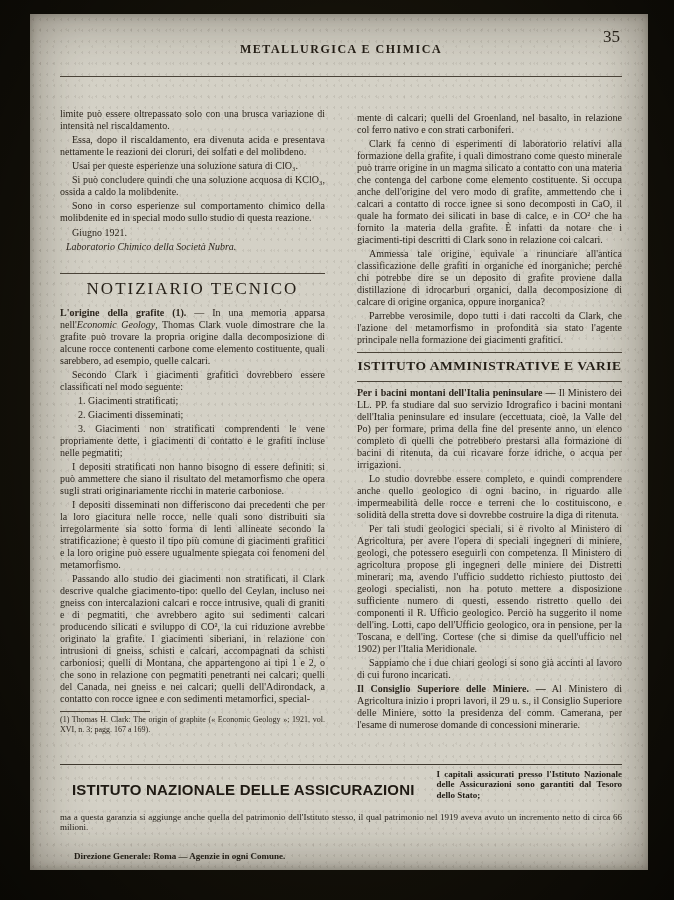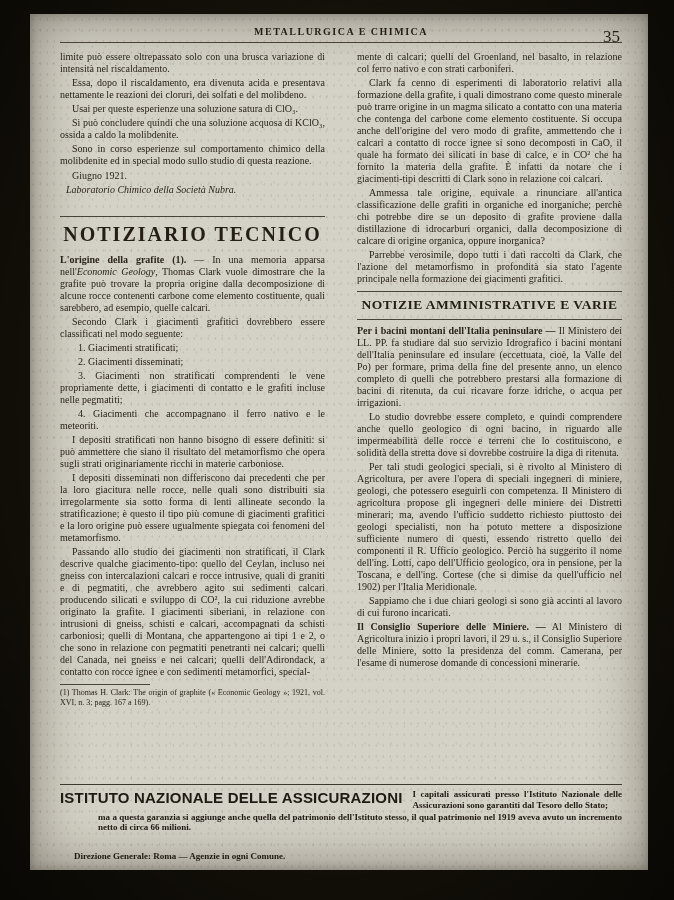--- a/index.html
+++ b/index.html
@@ -41,39 +41,40 @@
     line-height: 1.2;
   }
   header.masthead {
     position: relative;
     text-align: center;
     border-bottom: 1px solid #4a4338;
     padding-bottom: 4px;
     margin-bottom: 8px;
   }
   .journal-title {
-    font-size: 10px;
+    font-size: 12px;
     font-weight: bold;
     letter-spacing: 1.5px;
-    margin: 0;
+    margin: 16px;
     display: inline-block;
     color: #241e16;
   }
   .page-number {
     position: absolute;
     right: 2px;
     top: 1px;
     font-size: 17px;
     color: #241e16;
   }
   .columns {
     flex: 1;
     display: flex;
     gap: 32px;
     overflow: hidden;
+    align-items: center;
   }
   .col {
     flex: 1;
     min-width: 0;
     text-align: justify;
   }
   p {
     margin: 0 0 2px 0;
     text-indent: 12px;
   }
@@ -91,22 +92,22 @@
     font-style: italic;
     text-indent: 6px;
     margin-bottom: 20px;
   }
   .col-rule {
     border: none;
     border-top: 1px solid #4a4338;
     margin: 6px 0 5px 0;
   }
   .section-heading-1 {
-    font-size: 20px;
-    font-weight: bold;
+    font-size: 17px;
+    font-weight: normal;
     letter-spacing: 2px;
     text-align: center;
     margin: 4px 0 8px 0;
     color: #241e16;
   }
   .section-heading-2 {
     font-size: 13.5px;
     font-weight: bold;
     letter-spacing: 0.5px;
     text-align: center;
@@ -135,37 +136,36 @@
   .ad-row1 {
     display: flex;
     gap: 10px;
     align-items: flex-start;
   }
   .ad-title {
     font-family: "Liberation Sans", sans-serif;
     font-size: 15px;
     font-weight: bold;
     white-space: nowrap;
-    margin: 0;
+    margin: 12px;
     letter-spacing: 0.2px;
   }
   .ad-right {
     font-size: 9px;
     font-weight: bold;
     line-height: 1.2;
     text-align: justify;
     flex: 1;
   }
   .ad-line2 {
     font-size: 9px;
-    font-weight: bold;
+    font-weight: normal;
     line-height: 1.2;
     text-align: justify;
     margin-top: 1px;
-    margin-left: 38px;
   }
   .ad-line3 {
     font-size: 9px;
     font-weight: bold;
     margin-top: 18px;
     text-indent: 14px;
   }
 </style>
 </head>
 <body>
@@ -190,37 +190,36 @@
         <p class="affiliation">Laboratorio Chimico della Società Nubra.</p>
 
         <hr class="col-rule">
         <h2 class="section-heading-1">NOTIZIARIO TECNICO</h2>
 
         <p class="noindent"><strong class="lead">L'origine della grafite (1).</strong><span> — In una memoria apparsa nell'</span><em>Economic Geology</em><span>, Thomas Clark vuole dimostrare che la grafite può trovare la propria origine dalla decomposizione di alcune rocce contenenti carbone come elemento costituente, quali sarebbero, ad esempio, quelle calcari.</span></p>
         <p>Secondo Clark i giacimenti grafitici dovrebbero essere classificati nel modo seguente:</p>
         <p class="item">1. Giacimenti stratificati;</p>
         <p class="item">2. Giacimenti disseminati;</p>
         <p class="item">3. Giacimenti non stratificati comprendenti le vene propriamente dette, i giacimenti di contatto e le grafiti incluse nelle pegmatiti;</p>
-        <p class="item">4. Giacimenti che accompagnano il ferro nativo e le meteoriti.</p>
         <p>I depositi stratificati non hanno bisogno di essere definiti: si può ammettere che siano il risultato del metamorfismo che opera sugli strati originariamente ricchi in materie carboniose.</p>
         <p>I depositi disseminati non differiscono dai precedenti che per la loro giacitura nelle rocce, nelle quali sono distribuiti sia irregolarmente sia sotto forma di lenti allineate secondo la stratificazione; è questo il tipo più comune di giacimenti grafitici e la loro origine può essere ugualmente spiegata coi fenomeni del metamorfismo.</p>
         <p>Passando allo studio dei giacimenti non stratificati, il Clark descrive qualche giacimento-tipo: quello del Ceylan, incluso nei gneiss con intercalazioni calcari e rocce intrusive, quali di graniti e di pegmatiti, che avrebbero agito sui sedimenti calcari producendo silicati e sviluppo di CO², la cui riduzione avrebbe originato la grafite. I giacimenti siberiani, in relazione con intrusioni di gneiss, schisti e calcari, accompagnati da schisti carboniosi; quelli di Montana, che appartengono ai tipi 1 e 2, o che sono in relazione con pegmatiti penetranti nei calcari; quelli del Canada, nei gneiss e nei calcari; quelli dell'Adirondack, a contatto con rocce ignee e con sedimenti metamorfici, special-</p>
 
         <hr class="footnote-rule">
         <p class="footnote noindent">(1) Thomas H. Clark: The origin of graphite (« Economic Geology »; 1921, vol. XVI, n. 3; pagg. 167 a 169).</p>
       </section>
 
       <section class="col">
         <p class="noindent">mente di calcari; quelli del Groenland, nel basalto, in relazione col ferro nativo e con strati carboniferi.</p>
         <p>Clark fa cenno di esperimenti di laboratorio relativi alla formazione della grafite, i quali dimostrano come questo minerale può trarre origine in un magma silicato a contatto con una materia che contenga del carbone come elemento costituente. Si occupa anche dell'origine del vero modo di grafite, ammettendo che i calcari a contatto di rocce ignee si sono decomposti in CaO, il quale ha formato dei silicati in base di calce, e in CO² che ha fornito la materia della grafite. È infatti da notare che i giacimenti-tipi descritti di Clark sono in relazione coi calcari.</p>
         <p>Ammessa tale origine, equivale a rinunciare all'antica classificazione delle grafiti in organiche ed inorganiche; perchè chi potrebbe dire se un deposito di grafite proviene dalla distillazione di idrocarburi organici, dalla decomposizione di calcare di origine organica, oppure inorganica?</p>
         <p>Parrebbe verosimile, dopo tutti i dati raccolti da Clark, che l'azione del metamorfismo in profondità sia stato l'agente principale nella formazione dei giacimenti grafitici.</p>
 
         <hr class="col-rule">
-        <h2 class="section-heading-2">NOTIZIE AMMINISTRATIVE E VARIE</h2>
+        <h2 class="section-heading-2">ISTITUTO AMMINISTRATIVE E VARIE</h2>
         <hr class="col-rule">
 
         <p class="noindent"><strong class="lead">Per i bacini montani dell'Italia peninsulare —</strong><span> Il Ministero dei LL. PP. fa studiare dal suo servizio Idrografico i bacini montani dell'Italia peninsulare ed insulare (eccettuata, cioè, la Valle del Po) per formare, prima della fine del presente anno, un elenco completo di quelli che potrebbero prestarsi alla formazione di bacini di ritenuta, da cui ricavare forze idriche, o acqua per irrigazioni.</span></p>
         <p>Lo studio dovrebbe essere completo, e quindi comprendere anche quello geologico di ogni bacino, in riguardo alle impermeabilità delle rocce e terreni che lo costituiscono, e solidità della stretta dove si dovrebbe costruire la diga di ritenuta.</p>
         <p>Per tali studi geologici speciali, si è rivolto al Ministero di Agricoltura, per avere l'opera di speciali ingegneri di miniere, geologi, che potessero eseguirli con competenza. Il Ministero di agricoltura propose gli ingegneri delle miniere dei Distretti minerari; ma, avendo l'ufficio suddetto richiesto piuttosto dei geologi specialisti, non ha potuto mettere a disposizione sufficiente numero di questi, essendo ristretto quello dei componenti il R. Ufficio geologico. Perciò ha suggerito il nome dell'ing. Lotti, capo dell'Ufficio geologico, ora in pensione, per la Toscana, e dell'ing. Cortese (che si dimise da quell'ufficio nel 1902) per l'Italia Meridionale.</p>
         <p>Sappiamo che i due chiari geologi si sono già accinti al lavoro di cui furono incaricati.</p>
 
         <p style="" class="noindent"><strong class="lead">Il Consiglio Superiore delle Miniere. —</strong><span> Al Ministero di Agricoltura inizio i propri lavori, il 29 u. s., il Consiglio Superiore delle Miniere, sotto la presidenza del comm. Camerana, per l'esame di numerose domande di concessioni minerarie.</span></p>
       </section>
 

